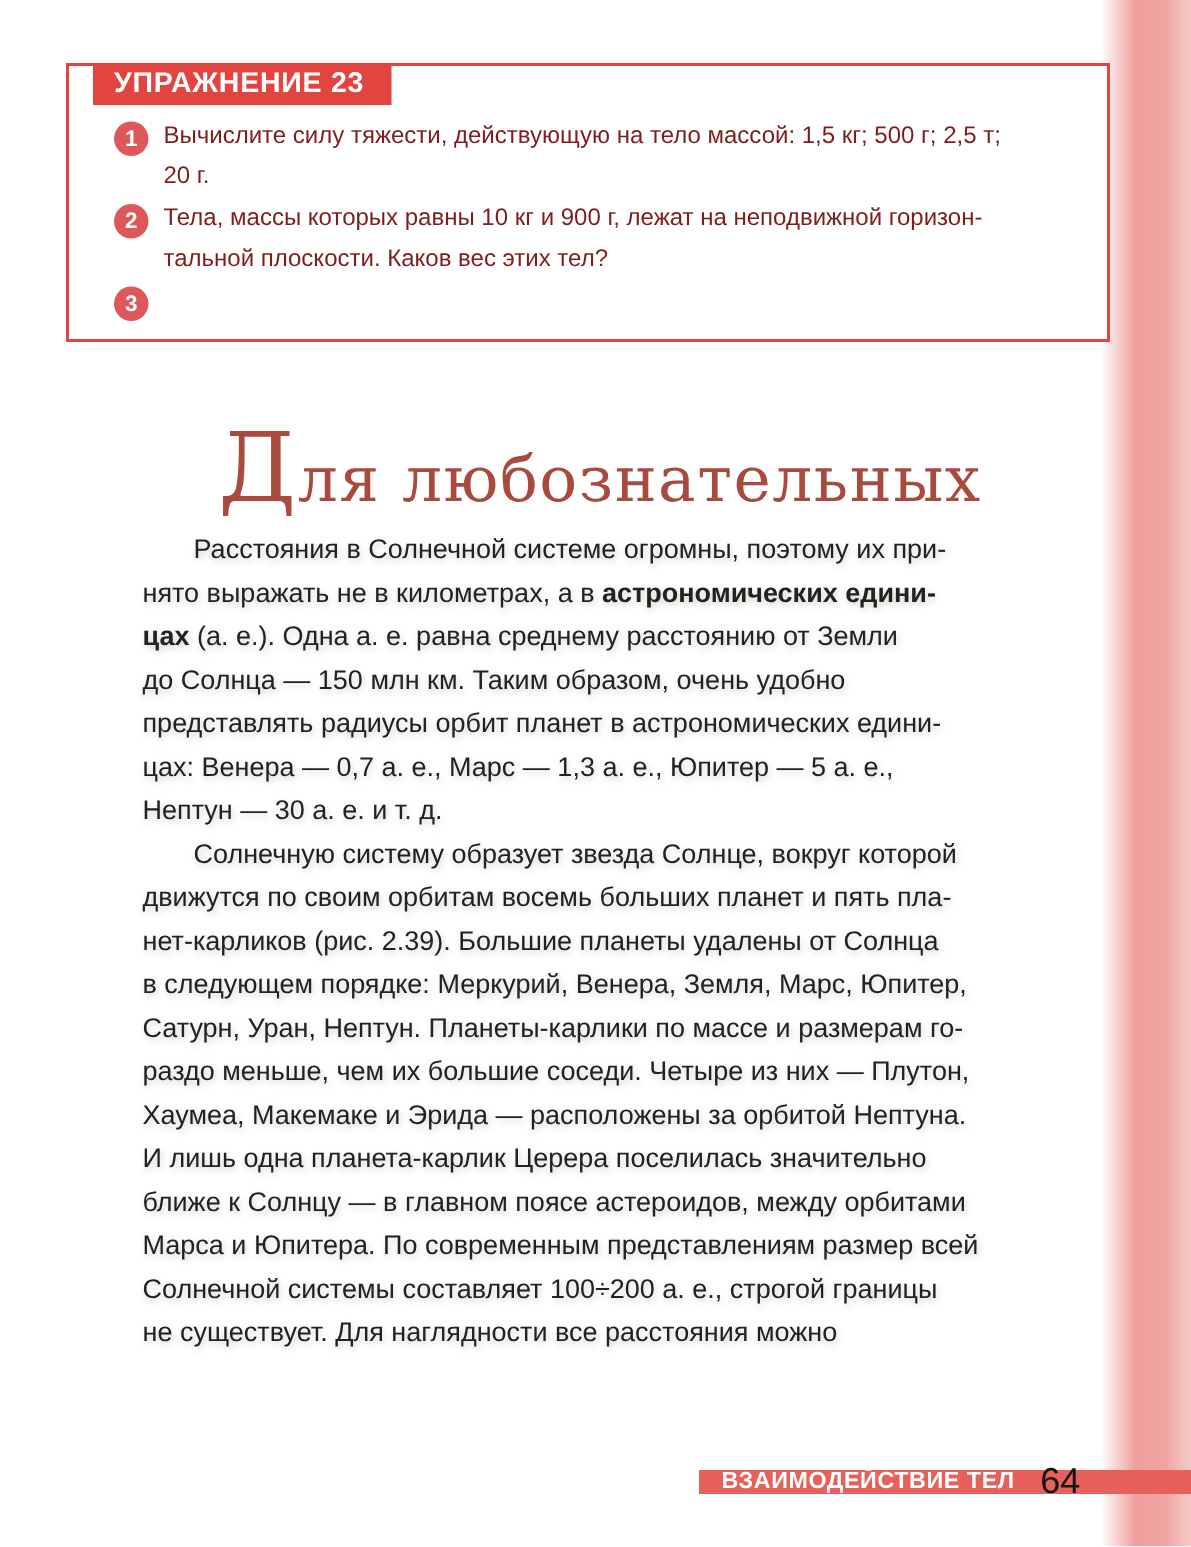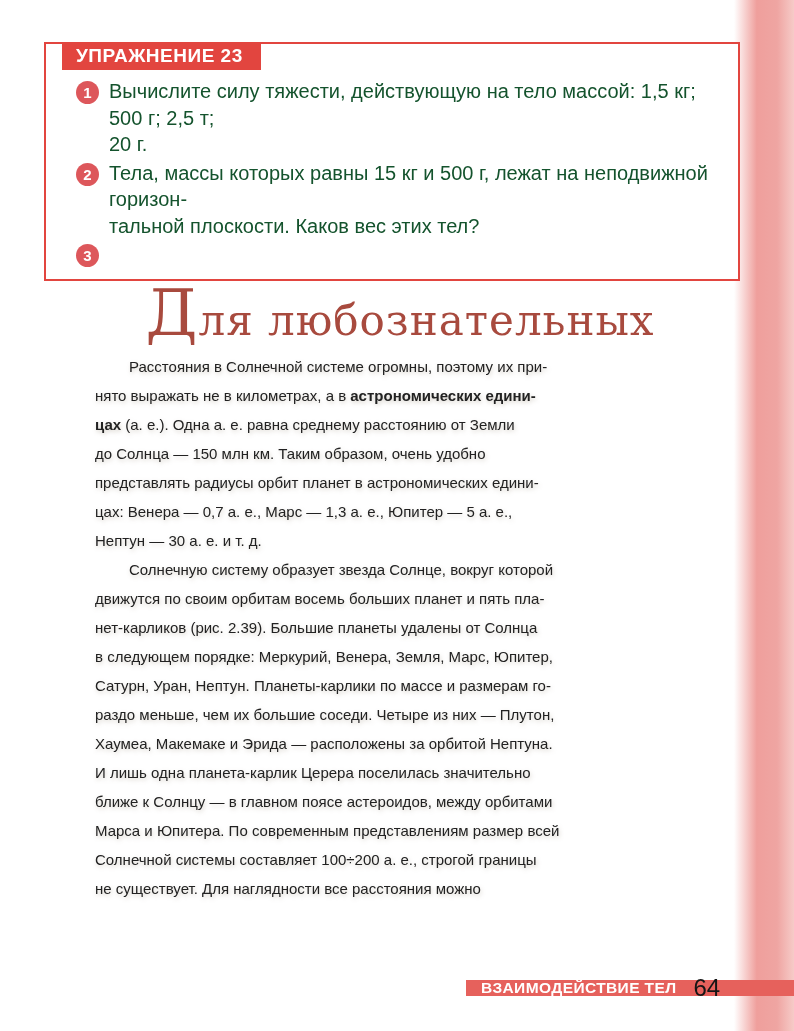--- a/index.html
+++ b/index.html
@@ -32,21 +32,21 @@
   }
   .question{display:flex;align-items:flex-start;margin-bottom:2px;}
   .q-badge{
     flex:0 0 auto;width:23px;height:23px;border-radius:50%;
     background:#dd575b;color:#fff;
     font-size:15px;font-weight:bold;
     display:flex;align-items:center;justify-content:center;
     margin:3px 10px 0 0;
   }
   .q-text{
-    font-size:20px;line-height:26.5px;color:#14532d;
+    font-size:16px;line-height:26.5px;color:#7f1d1d;
     white-space:pre-line;
   }
 
   
   .script-heading{
     position:absolute;left:30px;top:276px;width:740px;
     text-align:center;
     font-family:"DejaVu Serif", serif;
     font-size:42px;color:#a84a3e;
     letter-spacing:1px;
@@ -90,21 +90,21 @@
     clip-path:polygon(100% 2%, 100% 100%, 8% 100%, 52% 62%, 82% 24%);
     background:linear-gradient(243deg,#c08c5e 0%,#dfb habit 20%,#e0b486 22%,#f2d8b2 42%,#fdf4e2 58%,#f0e1c6 74%,#e2c8a0 100%);
   }
   .parch-content{position:absolute;inset:0;}
   .parch-title{
     margin:46px 56px 13px 44px;text-align:center;
     font-size:20px;font-weight:bold;color:#c9231e;
   }
   .parch-body p{
     margin:0 58px 0 42px;
-    font-size:15px;line-height:29px;color:#222;
+    font-size:18px;line-height:29px;color:#222;
     white-space:pre-line;text-indent:34px;
   }
 
   
   .footer-bar{
     position:absolute;left:466px;right:0;top:980px;height:16px;
     background:#e6615c;display:flex;align-items:center;
   }
   .footer-title{color:#ffffff;font-weight:bold;font-size:15.5px;letter-spacing:.4px;margin-left:15px;}
   .footer-page{color:#151515;font-size:24px;margin-left:17px;font-family:"Liberation Sans",sans-serif;}
@@ -117,21 +117,21 @@
 <div class="exercise-box">
   <div class="exercise-banner">УПРАЖНЕНИЕ 23</div>
 
   <div class="question">
     <span class="q-badge">1</span>
     <span class="q-text">Вычислите силу тяжести, действующую на тело массой: 1,5 кг; 500 г; 2,5 т;
 20 г.</span>
   </div>
   <div class="question">
     <span class="q-badge">2</span>
-    <span class="q-text">Тела, массы которых равны 15 кг и 500 г, лежат на неподвижной горизон-
+    <span class="q-text">Тела, массы которых равны 10 кг и 900 г, лежат на неподвижной горизон-
 тальной плоскости. Каков вес этих тел?</span>
   </div>
   <div class="question">
     <span class="q-badge">3</span>
   </div>
 </div>
 
 <div class="script-heading">Для любознательных</div>
 
 <div class="parchment">

